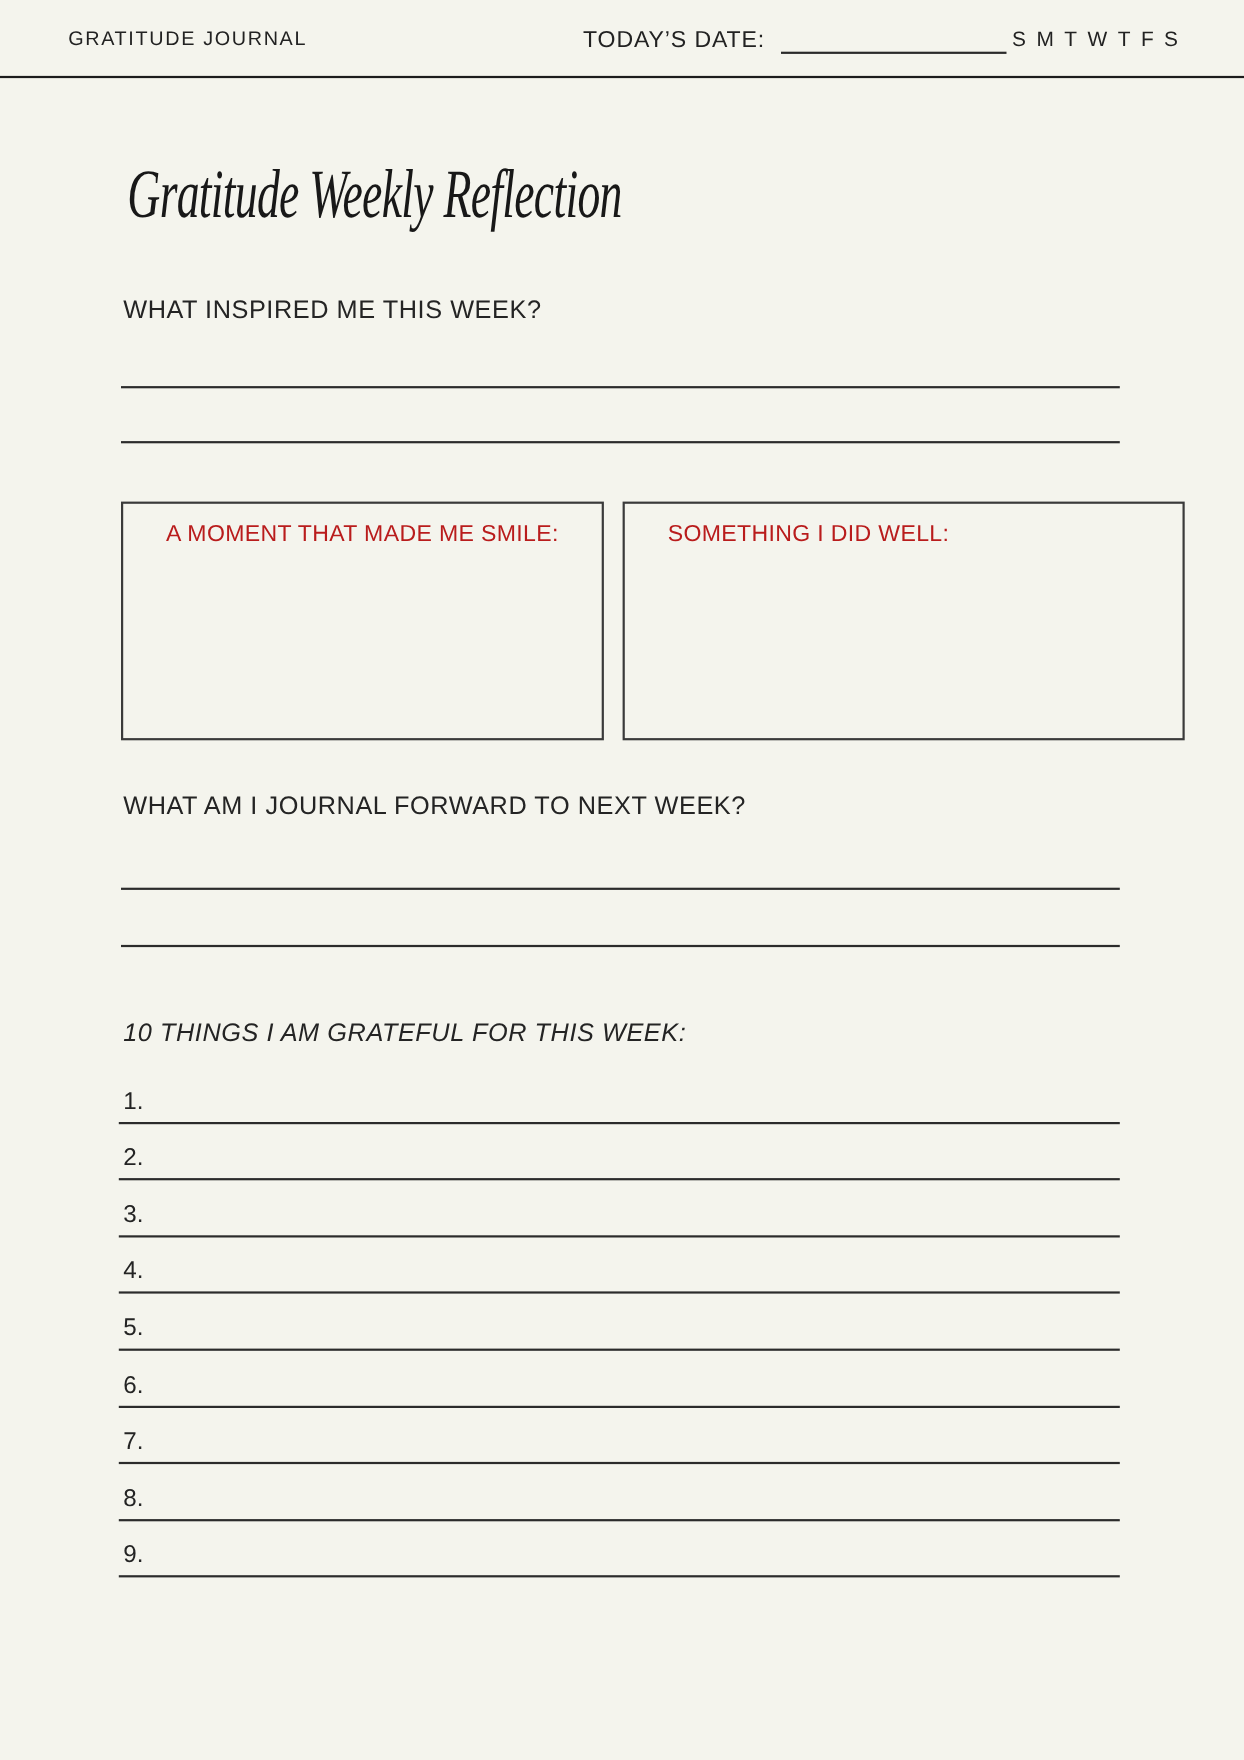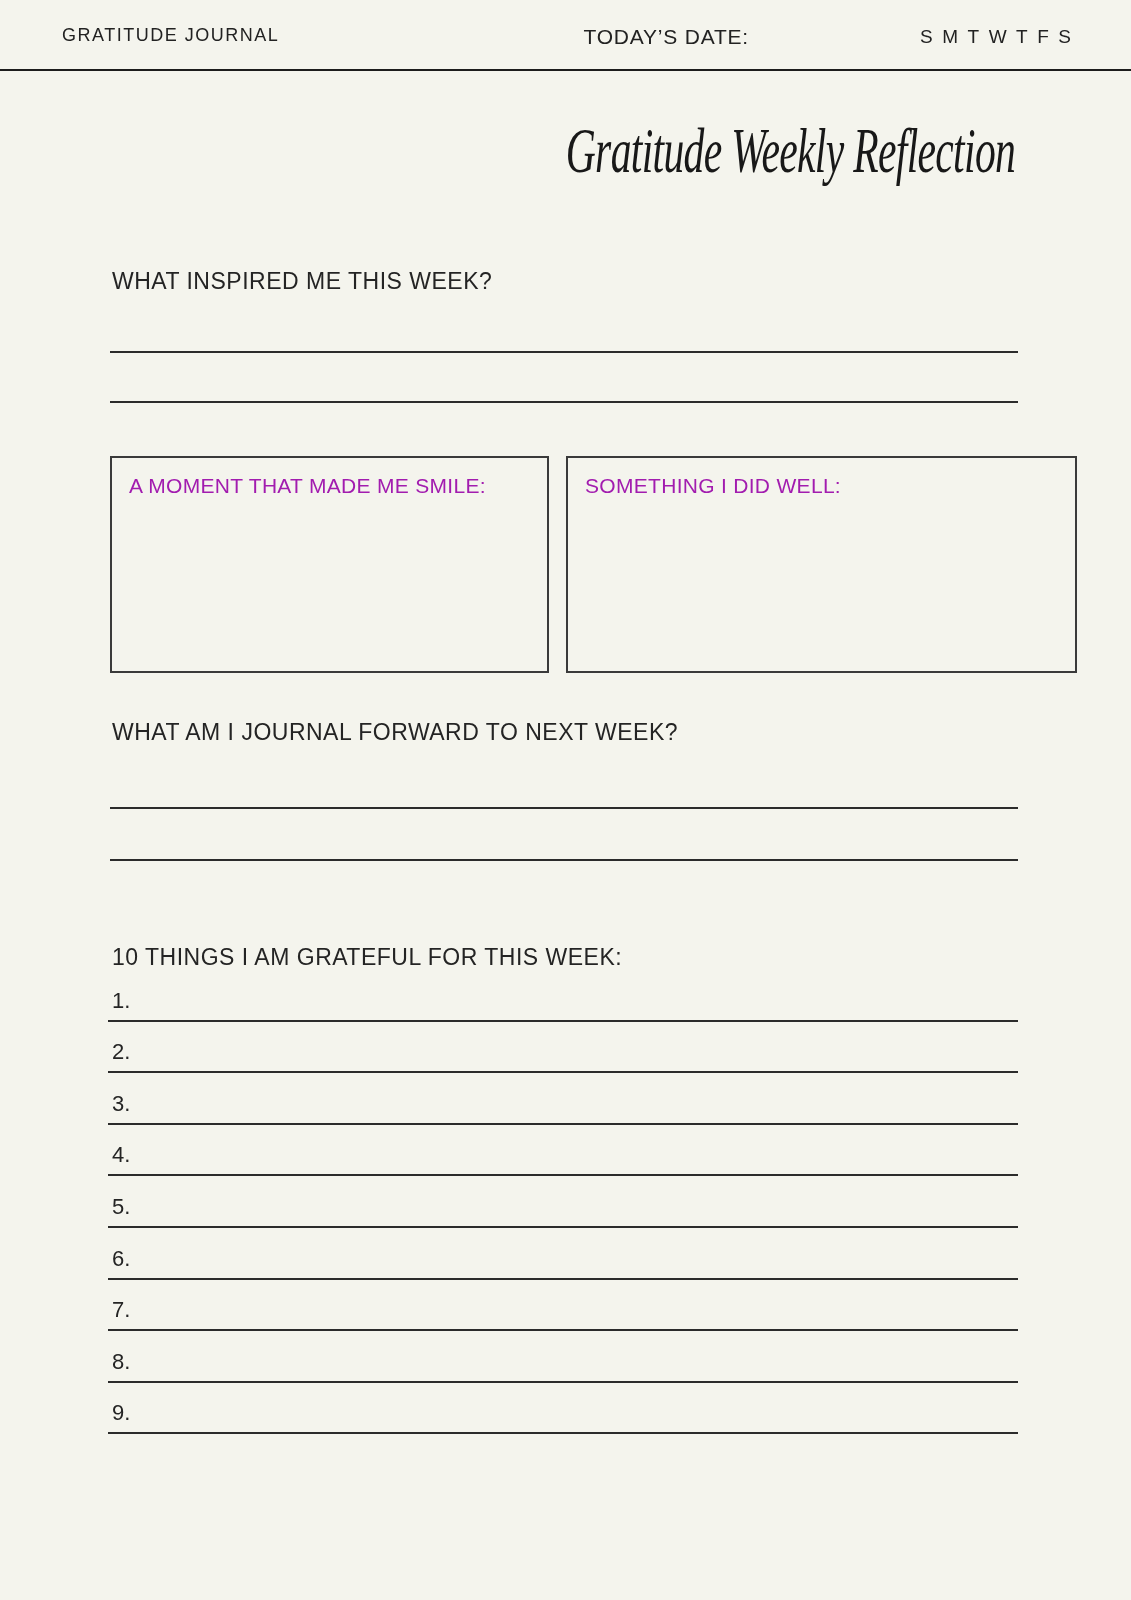--- a/index.html
+++ b/index.html
@@ -16,41 +16,41 @@
   }
 
   
   .brand {
     position: absolute; left: 62px; top: 25px;
     font-size: 18px; letter-spacing: 1.5px; color: #222;
     white-space: nowrap;
   }
   .date-group {
     position: absolute; left: 530px; top: 25px;
-    display: flex; align-items: flex-end; white-space: nowrap; flex-direction: column;
+    display: flex; align-items: flex-end; white-space: nowrap;
   }
   .date-label { font-size: 21px; letter-spacing: 0.8px; color: #222; }
   .date-line {
     display: inline-block; width: 205px; margin-left: 14px;
     border-bottom: 2px solid #2a2a2a; height: 22px;
   }
   .days {
     position: absolute; left: 920px; top: 26px;
     display: flex; gap: 9px; font-size: 19px; letter-spacing: 0.5px; color: #222;
   }
   .days span { display: inline-block; }
   .header-rule {
     position: absolute; left: 0; right: 0; top: 69px;
     border-top: 2px solid #1c1c1c;
   }
 
   
   .title-wrap {
-    position: absolute; left: 0; right: 0; top: 115px;
-    text-align: right; height: 80px; margin-left: 33px;
+    position: absolute; left: 0; right: 0; top: 140px;
+    text-align: left; height: 80px;
   }
   .title-text {
     display: inline-block;
     font-family: "Liberation Serif", serif;
     font-style: italic;
     font-weight: 400;
     font-size: 63px;
     color: #181818;
     transform: scaleX(0.66);
     transform-origin: center;
@@ -59,21 +59,21 @@
   }
 
   
   .q-label {
     position: absolute; left: 112px;
     font-size: 23px; letter-spacing: 0.5px; color: #242424;
     white-space: nowrap;
   }
   .q1 { top: 268px; }
   .q2 { top: 719px; }
-  .q3 { top: 944px; }
+  .q3 { top: 925px; font-style: italic; }
 
   
   .wline {
     position: absolute; left: 110px; width: 908px; height: 0;
     border-top: 2px solid #2b2b2b;
   }
   .l1a { top: 351px; }
   .l1b { top: 401px; }
   .l2a { top: 807px; }
   .l2b { top: 859px; }
@@ -81,22 +81,23 @@
   
   .box {
     position: absolute; top: 456px; height: 217px;
     border: 2px solid #3a3a3a;
     background: #f4f4ed;
   }
   .box-left  { left: 110px; width: 439px; }
   .box-right { left: 566px; width: 511px; }
   .box-label {
     padding: 16px 16px 0 17px;
-    font-size: 21px; letter-spacing: 0.3px; color: #a21caf;
+    font-size: 21px; letter-spacing: 0.3px; color: #b91c1c;
     white-space: nowrap;
+    margin-left: 22px;
   }
 
   
   .glist {
     position: absolute; left: 108px; top: 970px; width: 910px;
   }
   .grow {
     height: 51.6px;
     border-bottom: 2px solid #2b2b2b;
     display: flex; align-items: flex-end;

